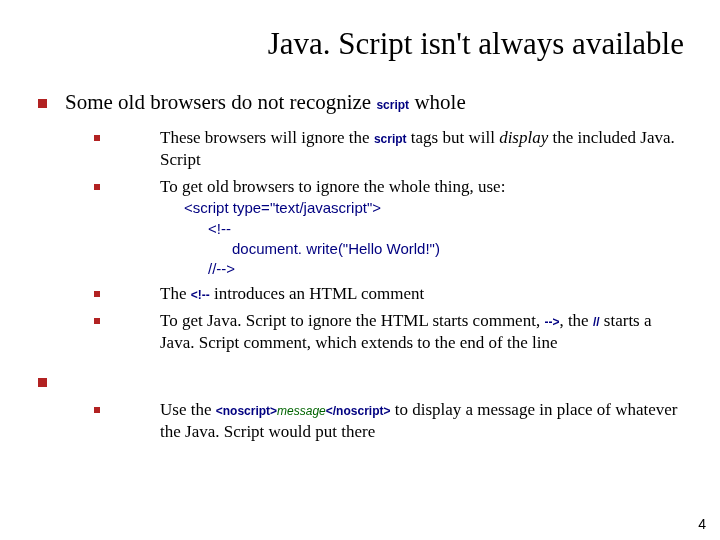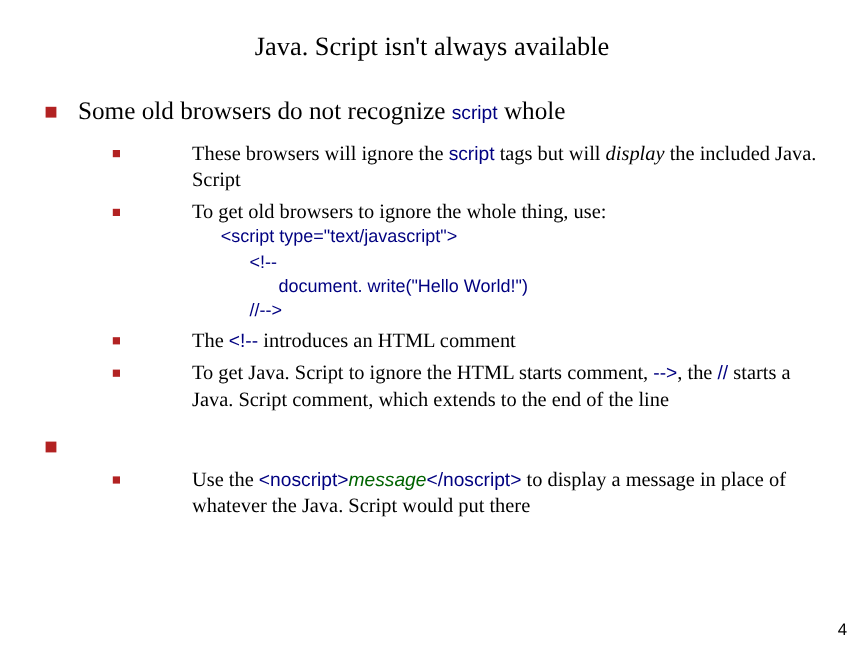--- a/index.html
+++ b/index.html
@@ -9,23 +9,23 @@
     background: #fff;
     font-family: "Times New Roman", serif;
     color: #000;
     position: relative;
     overflow: hidden;
   }
   .slide {
     padding: 20px 36px 20px 36px;
   }
   .title {
-    font-size: 22px;
+    font-size: 31px;
     font-weight: normal;
-    text-align: center;
+    text-align: right;
     margin-bottom: 28px;
     margin-top: 6px;
   }
   .bullet-main {
     display: flex;
     align-items: flex-start;
     font-size: 21px;
     margin-bottom: 12px;
     margin-left: 2px;
   }
@@ -62,26 +62,27 @@
     font-family: Verdana, sans-serif;
     font-size: 15px;
     color: #000080;
     line-height: 1.35;
   }
   .code-block .line2 { margin-left: 24px; }
   .code-block .line3 { margin-left: 48px; }
   .navy-mono {
     font-family: Verdana, sans-serif;
     color: #000080;
-    font-size: 16px;
+    font-size: 12px;
+    font-weight: bold;
   }
   .green-mono {
     font-family: Verdana, sans-serif;
     color: #006400;
-    font-size: 16px;
+    font-size: 12px;
     font-style: italic;
   }
   .pagenum {
     position: absolute;
     right: 14px;
     bottom: 8px;
     font-size: 14px;
     font-family: Arial, sans-serif;
     color: #000;
   }

